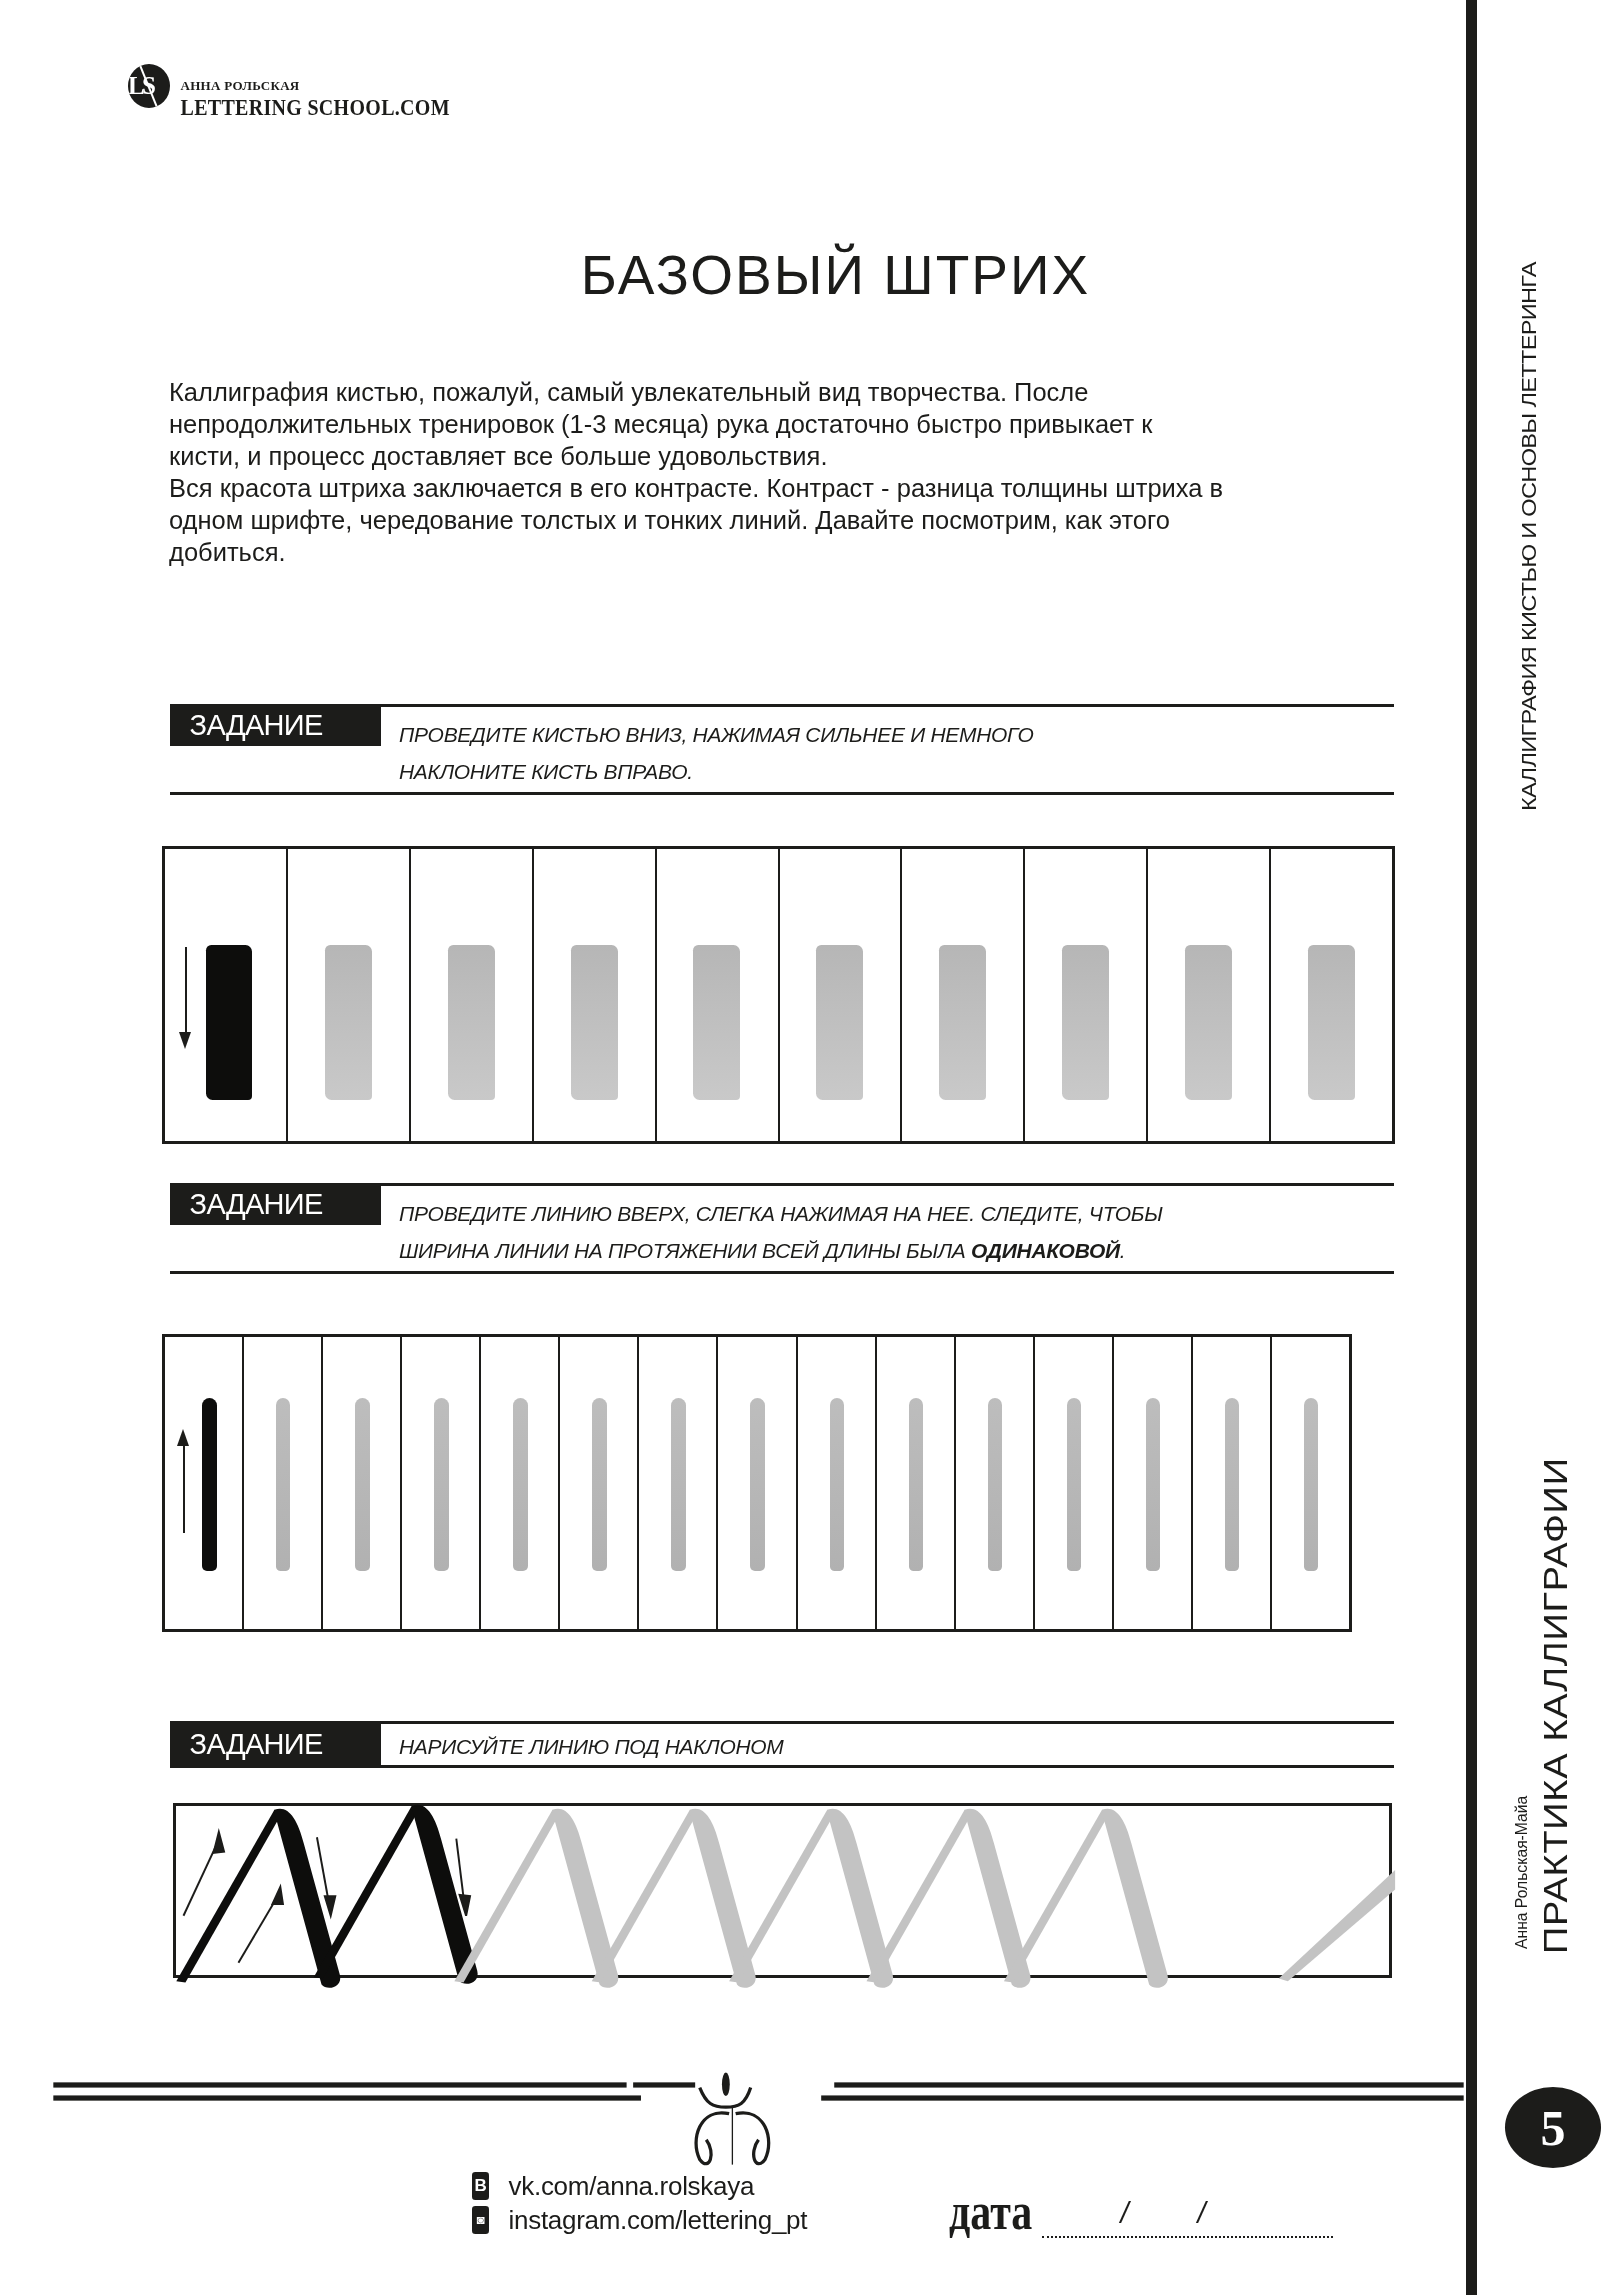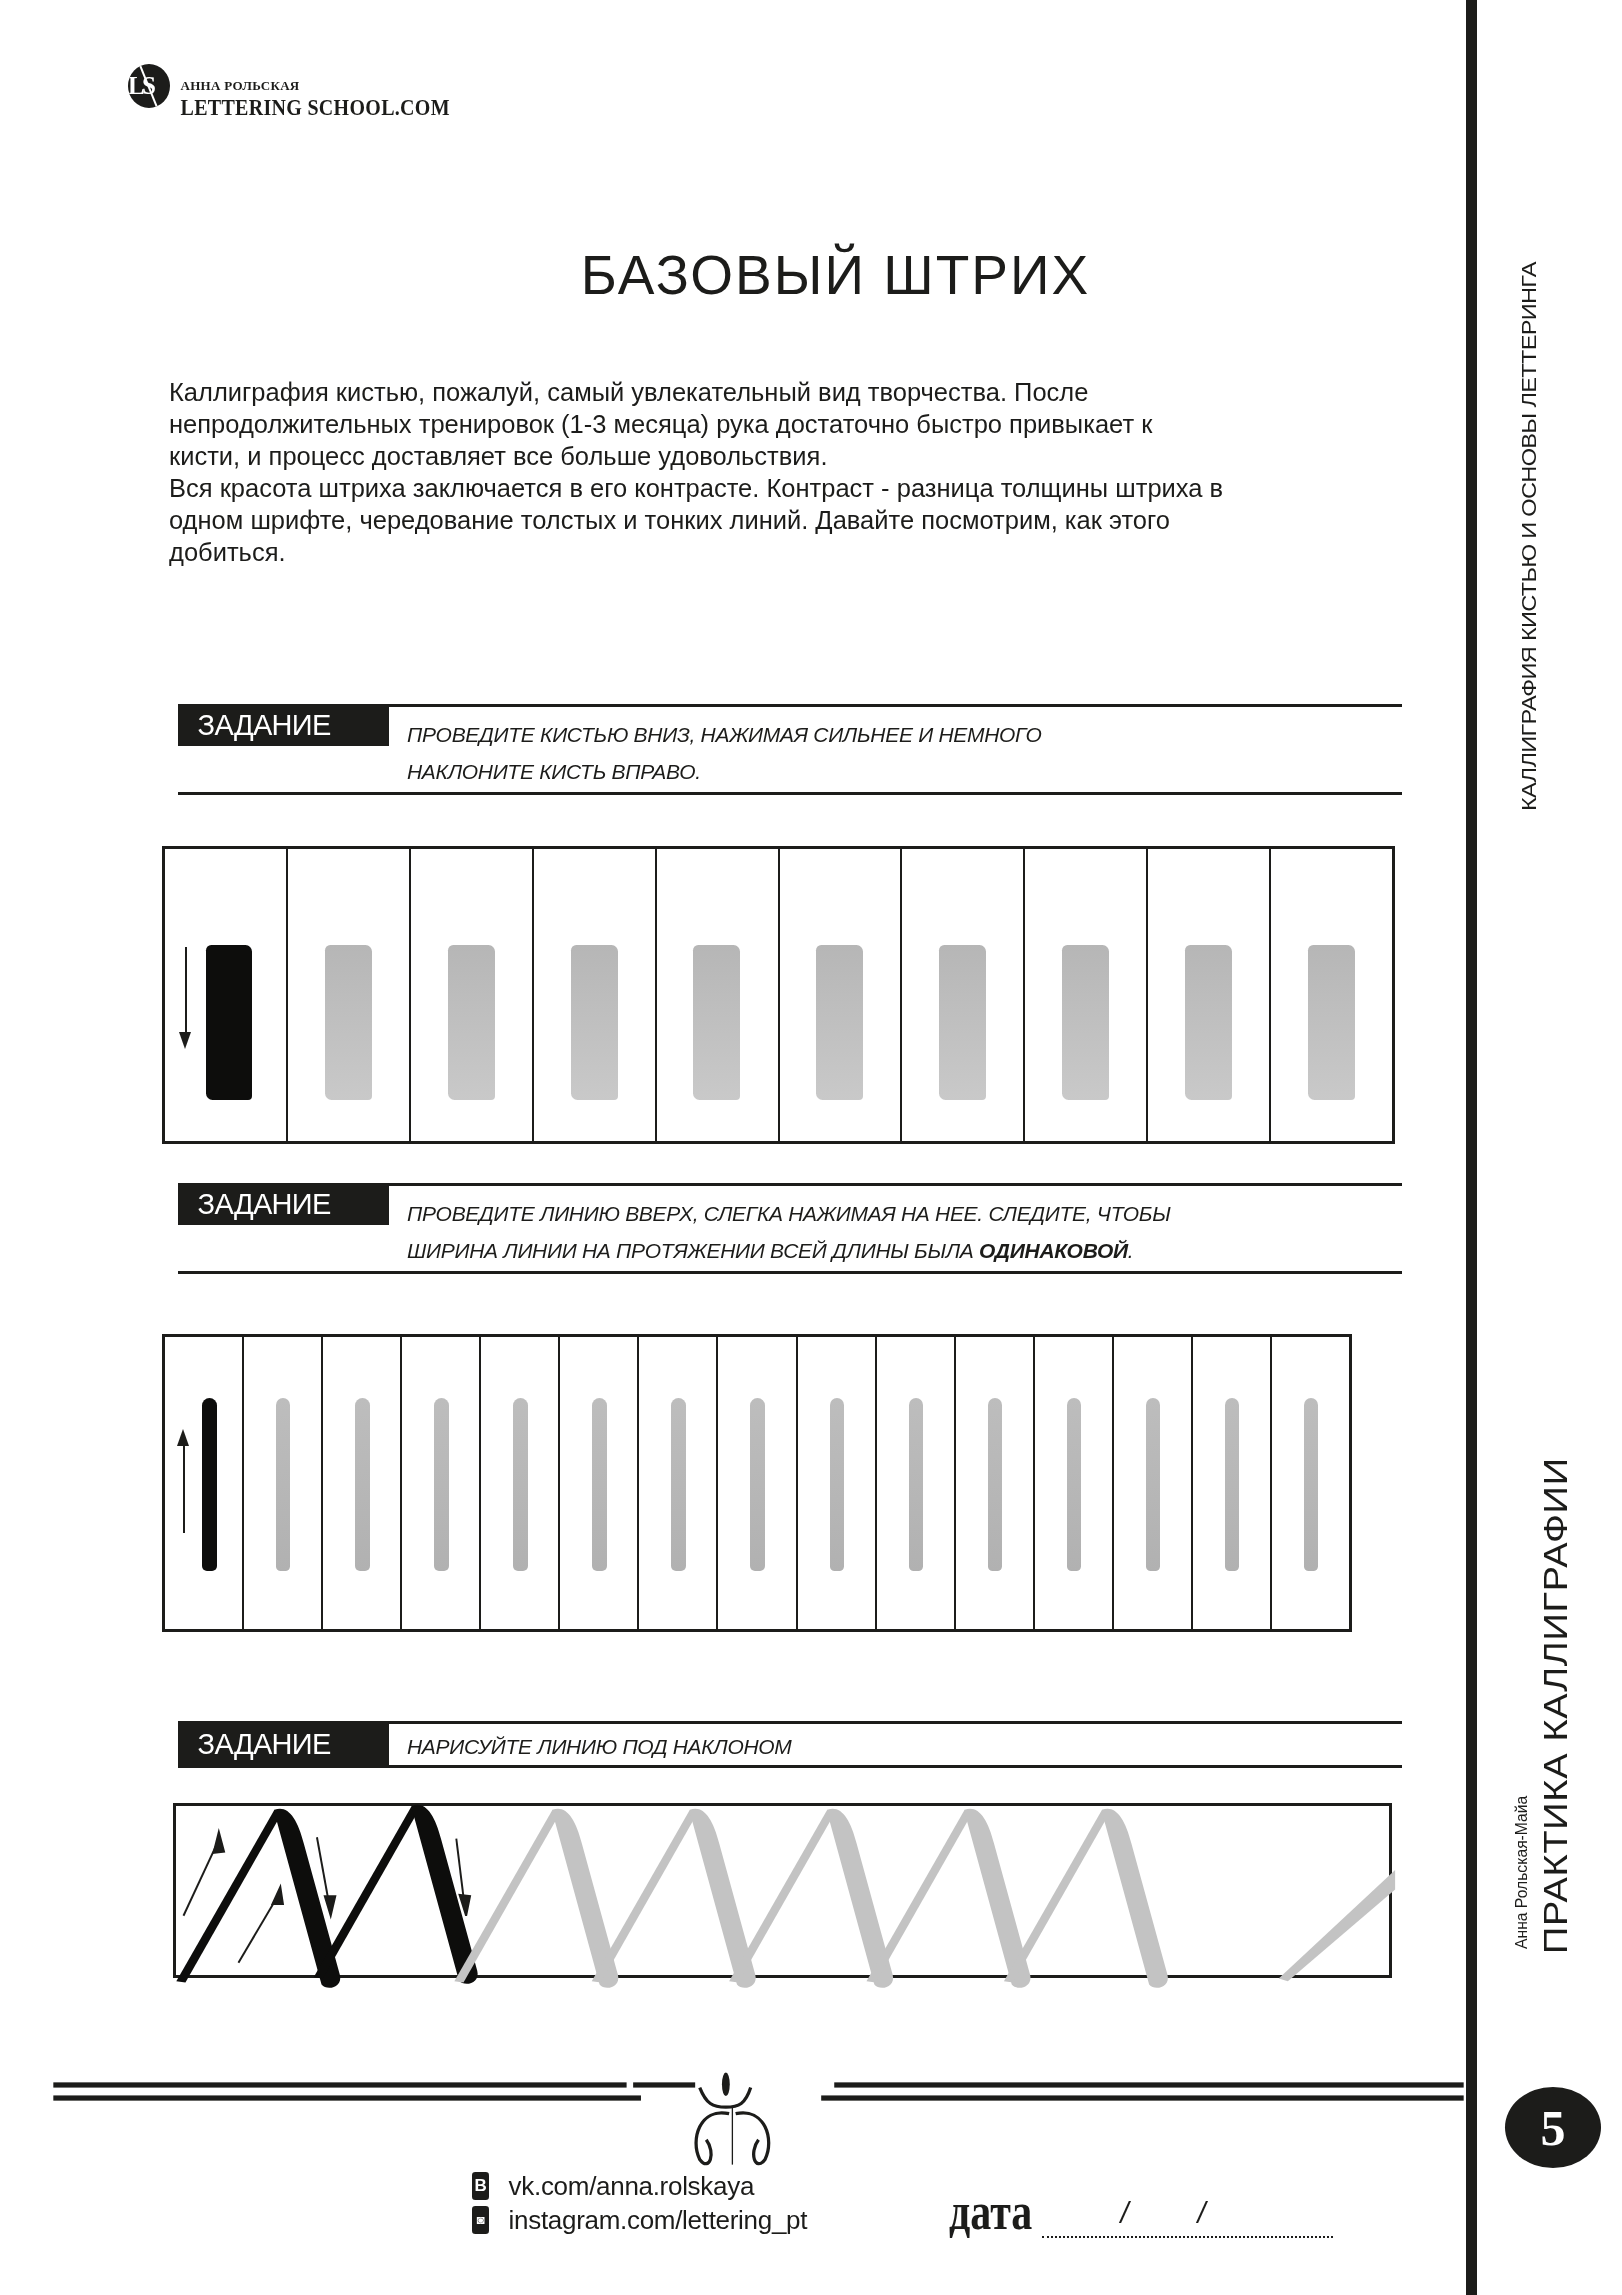--- a/index.html
+++ b/index.html
@@ -18,21 +18,21 @@
   .logo-line1 { font-size: 13px; letter-spacing: 0.3px; margin-top: 21px; }
   .logo-line2 { font-size: 20px; margin-top: 2.6px; letter-spacing: 0.3px; transform: scaleY(1.15); transform-origin: top left; }
   .title-wrap { position: absolute; left: 541px; top: 243px; width: 589px; text-align: center; }
 
   
   .intro { position: absolute; left: 169px; top: 376px; width: 1243px; font-size: 25.5px; line-height: 32px; color: #1c1c1a; }
   .intro p { white-space: pre-line; }
   .intro p + p { }
 
   
-  .task { position: absolute; left: 178px; width: 1224px; }
+  .task { position: absolute; left: 170px; width: 1224px; }
   .task .top-rule { position: absolute; left: 0; right: 0; top: 0; height: 3.3px; background: #1c1c1a; }
   .task .bottom-rule { position: absolute; left: 0; right: 0; height: 3.3px; background: #1c1c1a; }
   .task .badge { position: absolute; left: 0; top: 0; width: 211px; background: #1c1c1a; color: #fff; font-size: 29px; padding-left: 19.6px; display:flex; align-items:center; letter-spacing: -0.7px; }
   .task .instr { position: absolute; left: 229px; font-style: italic; font-size: 21px; line-height: 37px; letter-spacing: -0.3px; white-space: pre-line; }
   .task .instr b { font-weight: bold; }
 
   
   .grid { position: absolute; display: flex; border: 3.3px solid #1c1c1a; }
   .grid .cell { flex: 1; border-left: 2.6px solid #1c1c1a; position: relative; }
   .grid .cell:first-child { border-left: none; }

